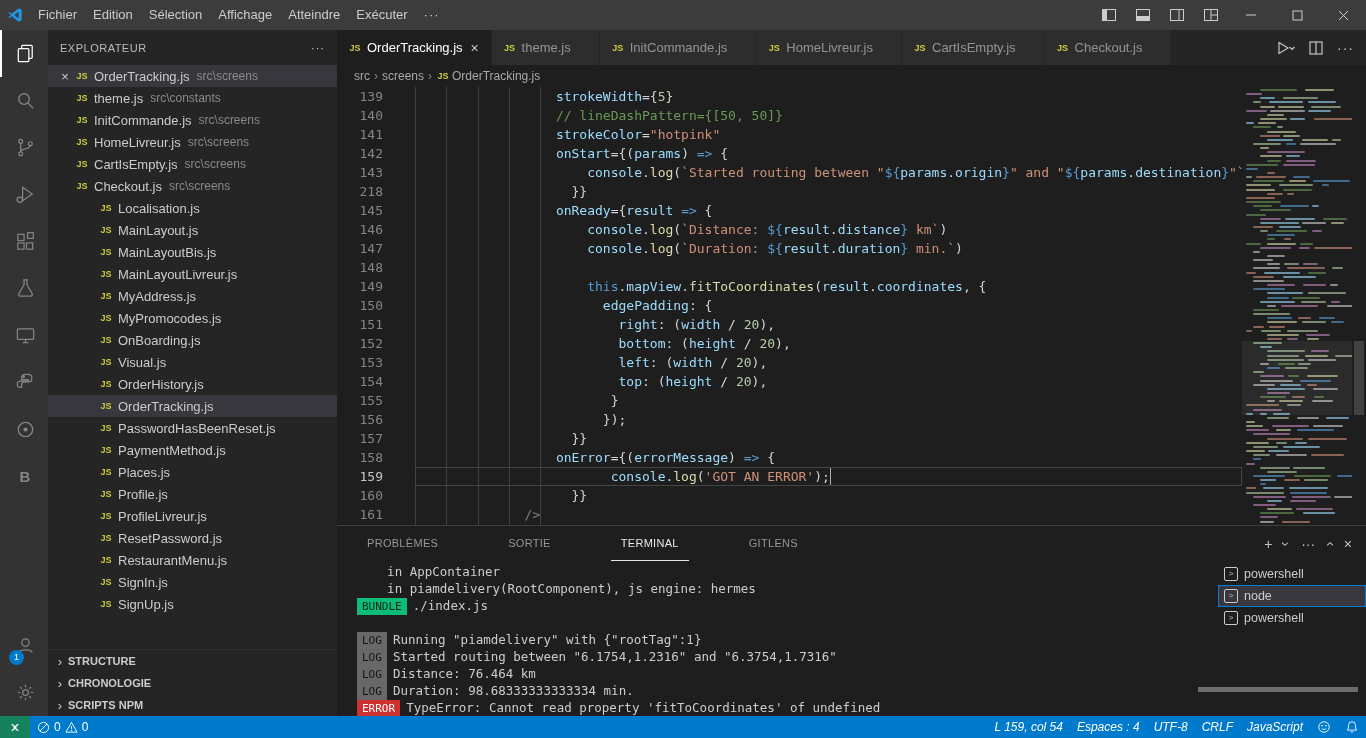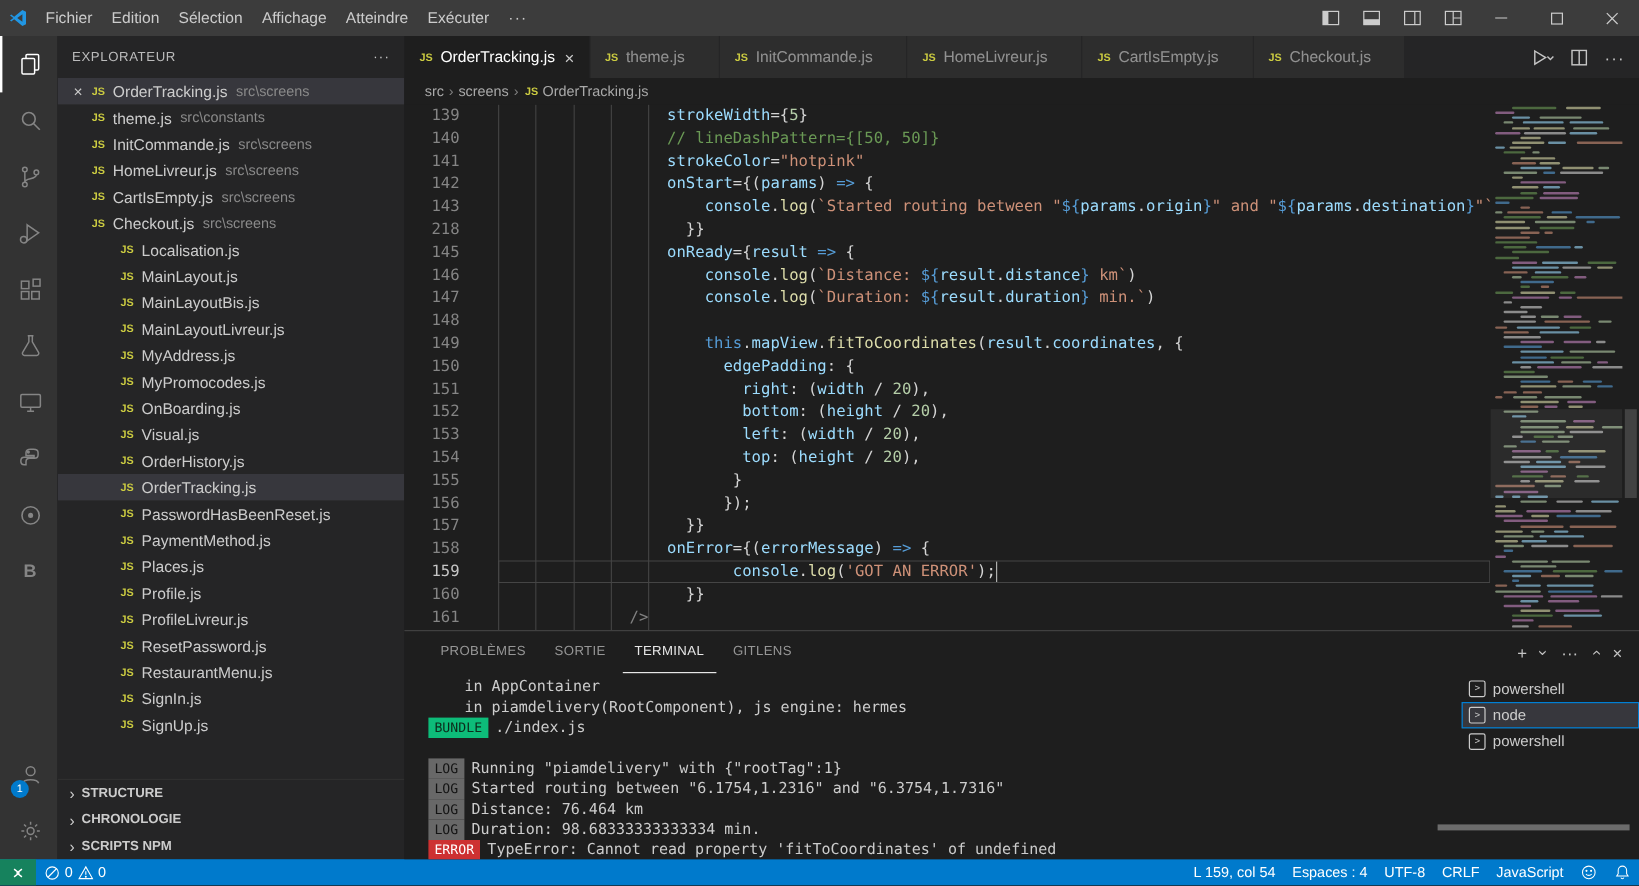--- a/index.html
+++ b/index.html
@@ -99,21 +99,21 @@
   .term-list { width:148px; flex:none; padding-top:2px; }
   .term-item { height:22px; display:flex; align-items:center; padding-left:6px; font-size:12.5px; color:#cccccc; }
   .term-item.sel { background:var(--selection,#37373d); outline:1px solid #007fd4; outline-offset:-1px; }
   .term-ic { width:14px; height:14px; border:1px solid #cccccc; border-radius:2px; margin-right:6px; font-size:8px; line-height:12px; text-align:center; color:#cccccc; flex:none; }
   .hscroll { position:absolute; right:8px; bottom:24px; width:160px; height:5px; background:rgba(204,204,204,.45); }
 
   
   .statusbar { height:22px; flex:none; background:var(--statusbar,#007acc); color:#ffffff; display:flex; align-items:center; font-size:12px; }
   .remote { width:30px; height:22px; background:var(--remote_bg,#16825d); display:flex; align-items:center; justify-content:center; flex:none; }
   .sbar-item { padding:0 7px; display:flex; align-items:center; gap:4px; height:22px; white-space:nowrap; }
-  .sb-right { margin-left:auto; display:flex; align-items:flex-end; }
+  .sb-right { margin-left:auto; display:flex; align-items:flex-end;font-style:italic; }
 </style>
 </head>
 <body>
 
 <div class="window">
 
   <div class="titlebar">
     <span class="logo">
       <svg width="16" height="16" viewBox="0 0 24 24">
           <path fill="#2196e3" d="M17.5 2 22 4.3v15.4L17.5 22 7.2 13.7 3.6 16.4 2 15.2l4.2-3.2L2 8.8 3.6 7.6l3.6 2.7L17.5 2zm0 5.3L11 12l6.5 4.7V7.3z"></path>
@@ -702,21 +702,21 @@
             <div class="mm-bar" style="left: 40.4891px; top: 433.6px; width: 27.4328px; background: rgb(206, 145, 120);"></div>
             <div class="mm-view" style="top: 58%; height: 74px;"></div>
           </div>
         <div class="vscrollbar">
             <div class="thumb"></div>
           </div>
       </div>
 
       <div class="panel">
         <div class="panel-tabs">
-          <div id="panel-tabs" style="display:flex;height:35px;">
+          <div id="panel-tabs" style="display:flex;height:35px;gap:46px;">
               <div class="panel-tab">PROBLÈMES</div>
               <div class="panel-tab">SORTIE</div>
               <div class="panel-tab active">TERMINAL</div>
               <div class="panel-tab">GITLENS</div>
             </div>
           <div class="panel-actions">
             <span class="pa">+</span>
             <span class="pa rot90">›</span>
             <span class="pa">···</span>
             <span class="pa rotm90">›</span>

